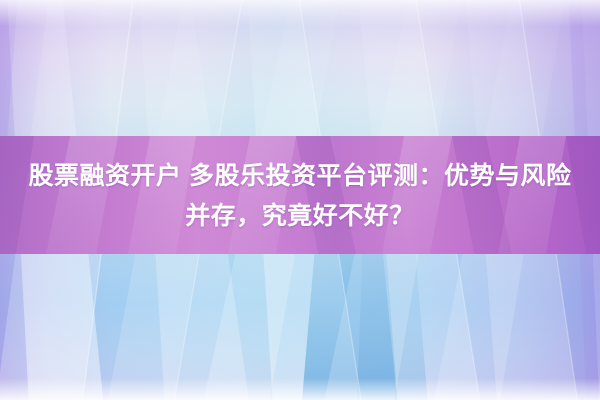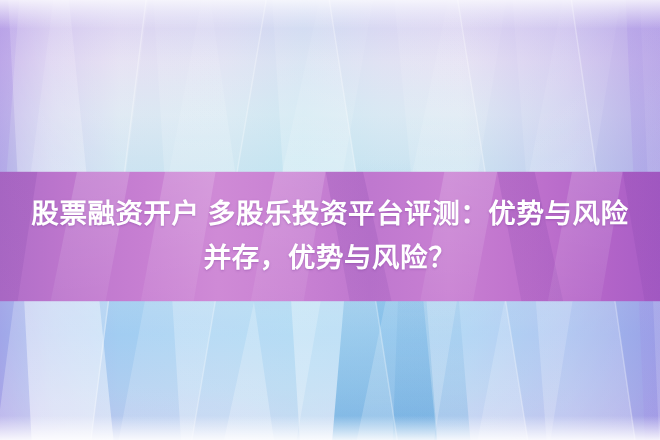--- a/index.html
+++ b/index.html
@@ -75,21 +75,21 @@
     height: 22px;
     background: linear-gradient(0deg, rgba(255,255,255,0.88), rgba(255,255,255,0));
     pointer-events: none;
   }
 
   
   .headline-band {
     position: absolute;
     left: 0;
     right: 0;
-    top: 156px;
+    top: 136px;
     height: 118px;
     display: flex;
     flex-direction: column;
     align-items: center;
     justify-content: center;
     overflow: hidden;
   }
   .band-fill {
     position: absolute;
     inset: 0;
@@ -237,19 +237,19 @@
         <polygon points="296,0 330,0 356,118 318,118" fill="url(#bDark)"></polygon>
         <polygon points="404,0 452,0 430,118 382,118" fill="url(#bLight)"></polygon>
         <polygon points="452,0 486,0 512,118 474,118" fill="url(#bDark)"></polygon>
         <polygon points="520,0 566,0 546,118 498,118" fill="url(#bLight)"></polygon>
         <polygon points="566,0 620,0 640,118 586,118" fill="url(#bDark)"></polygon>
       </svg>
     </div>
 
     <div class="headline-text">
       <span class="headline-line">股票融资开户 多股乐投资平台评测：优势与风险</span>
-      <span class="headline-line">并存，优势与风险？</span>
+      <span class="headline-line">并存，究竟好不好？</span>
     </div>
   </div>
 
   <div class="watermark"></div>
 
 </div>
 
 </body></html>

